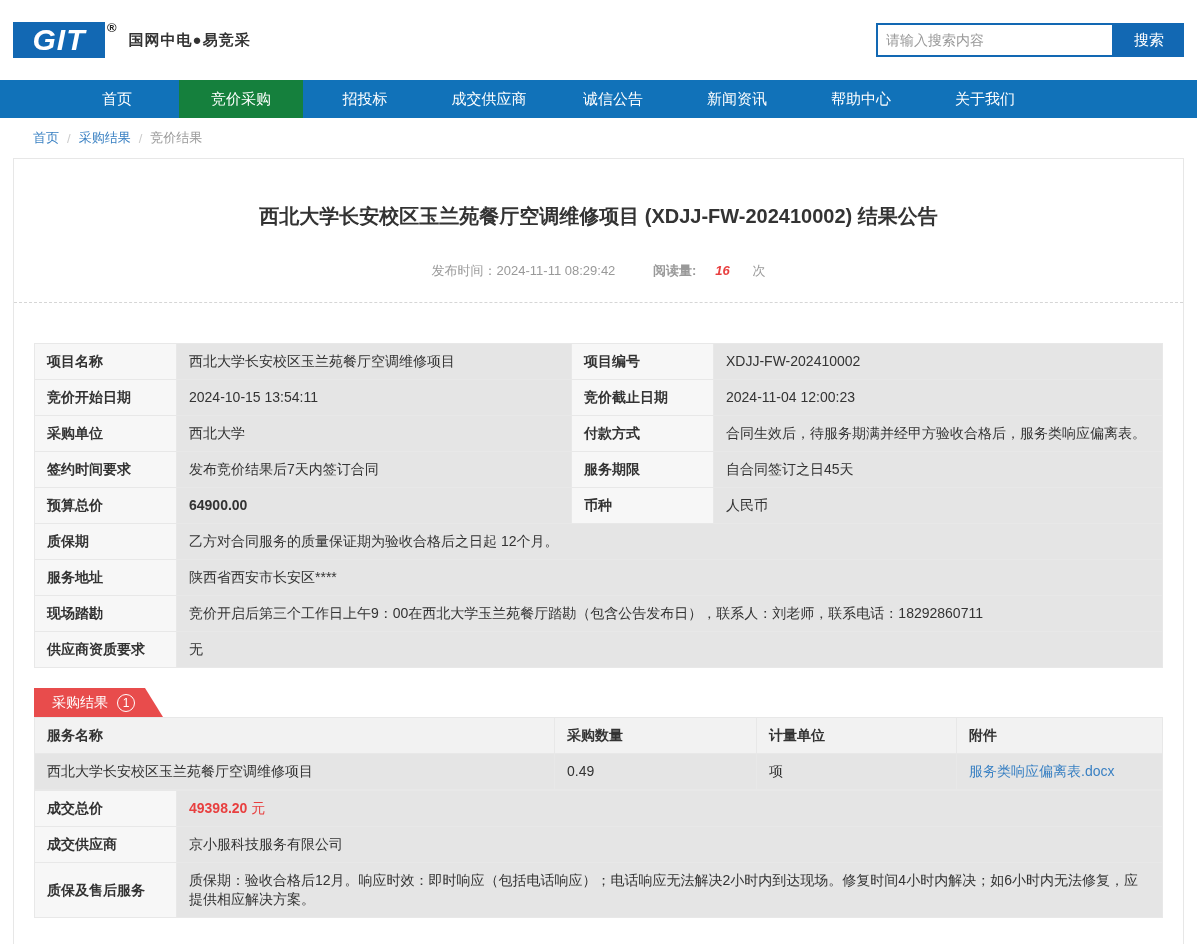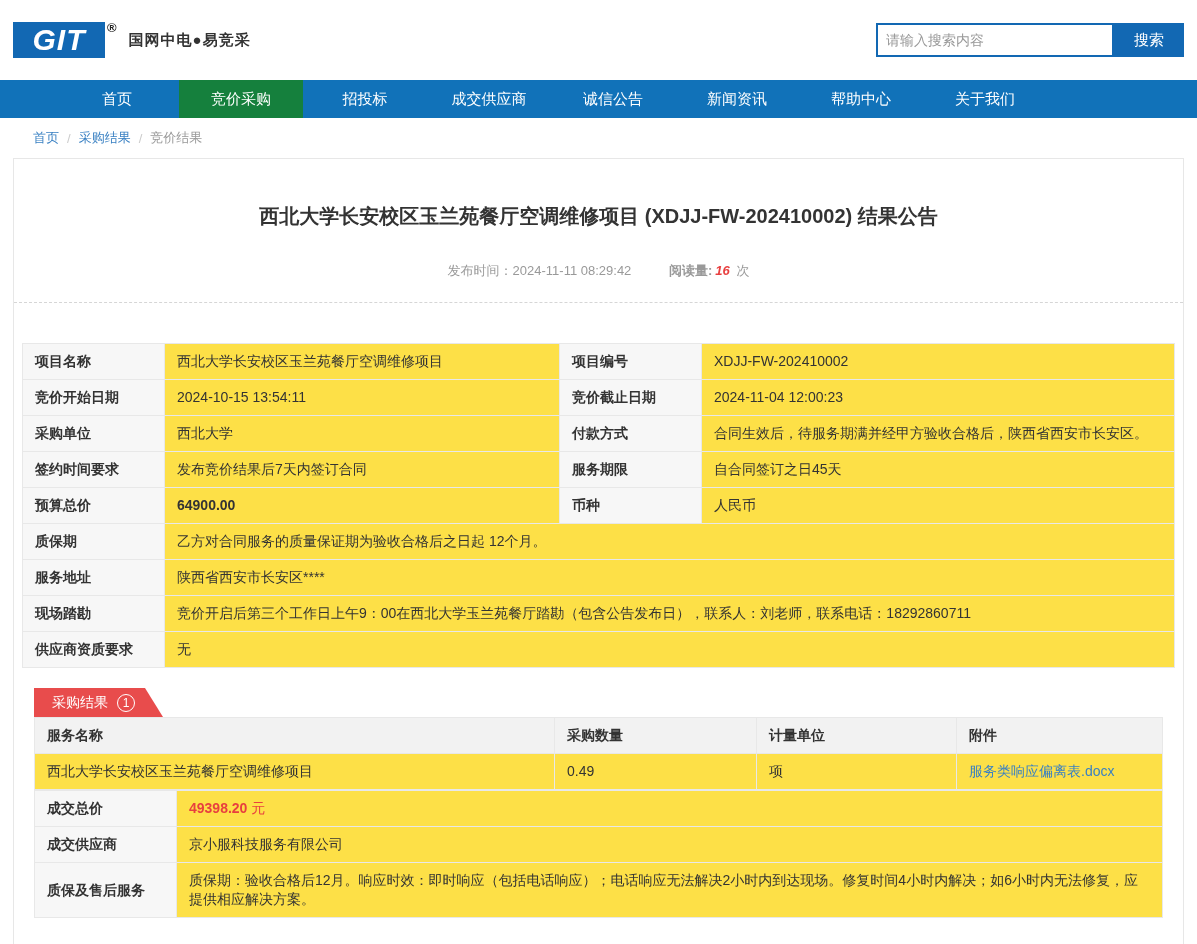--- a/index.html
+++ b/index.html
@@ -51,28 +51,28 @@
     padding-bottom:55px; min-height:786px;
   }
   .article-title {
     padding-top:44px; text-align:center; font-size:20px; font-weight:bold; color:#333;
   }
   .article-meta {
     margin-top:32px; padding-bottom:22px; text-align:center;
     font-size:13px; color:#999; border-bottom:1px dashed #d6d6d6;
   }
   .meta-views { margin-left:34px;font-weight:bold; }
-  .views-count { color:#e83f3f; font-style:italic; font-weight:bold; margin:0 3px; }
-
-  
-  .tbl-area { margin:40px 8px 0; }
+  .views-count { color:#e83f3f; font-style:italic; font-weight:bold; margin:0 19px; }
+
+  
+  .tbl-area { margin:40px 20px 0; }
   table { width:100%; border-collapse:collapse; table-layout:fixed; font-size:14px; }
   td, th { border:1px solid #e8e8e8; padding:8px 12px; line-height:19px; text-align:left; vertical-align:middle; word-break:break-all; }
   td.lbl { background:#f7f7f7; font-weight:bold; color:#333; }
-  td.val { background:#fde047; color:#333; }
+  td.val { background:#e5e5e5; color:#333; }
   .red-strong { color:#e83f3f; font-weight:bold; }
   .red { color:#e83f3f; }
 
   
   .badge-row { margin:20px 20px 0; }
   .result-badge {
     display:inline-flex; align-items:center; height:29px;
     background:#e84c4c; color:#fff; font-size:14px;
     padding:0 28px 0 18px;
     clip-path:polygon(0 0, calc(100% - 18px) 0, 100% 100%, 0 100%);
@@ -149,21 +149,21 @@
       <tr>
         <td class="lbl">竞价开始日期</td>
         <td class="val">2024-10-15 13:54:11</td>
         <td class="lbl">竞价截止日期</td>
         <td class="val">2024-11-04 12:00:23</td>
       </tr>
       <tr>
         <td class="lbl">采购单位</td>
         <td class="val">西北大学</td>
         <td class="lbl">付款方式</td>
-        <td class="val">合同生效后，待服务期满并经甲方验收合格后，陕西省西安市长安区。</td>
+        <td class="val">合同生效后，待服务期满并经甲方验收合格后，服务类响应偏离表。</td>
       </tr>
       <tr>
         <td class="lbl">签约时间要求</td>
         <td class="val">发布竞价结果后7天内签订合同</td>
         <td class="lbl">服务期限</td>
         <td class="val">自合同签订之日45天</td>
       </tr>
       <tr>
         <td class="lbl">预算总价</td>
         <td class="val red-strong">64900.00</td>

